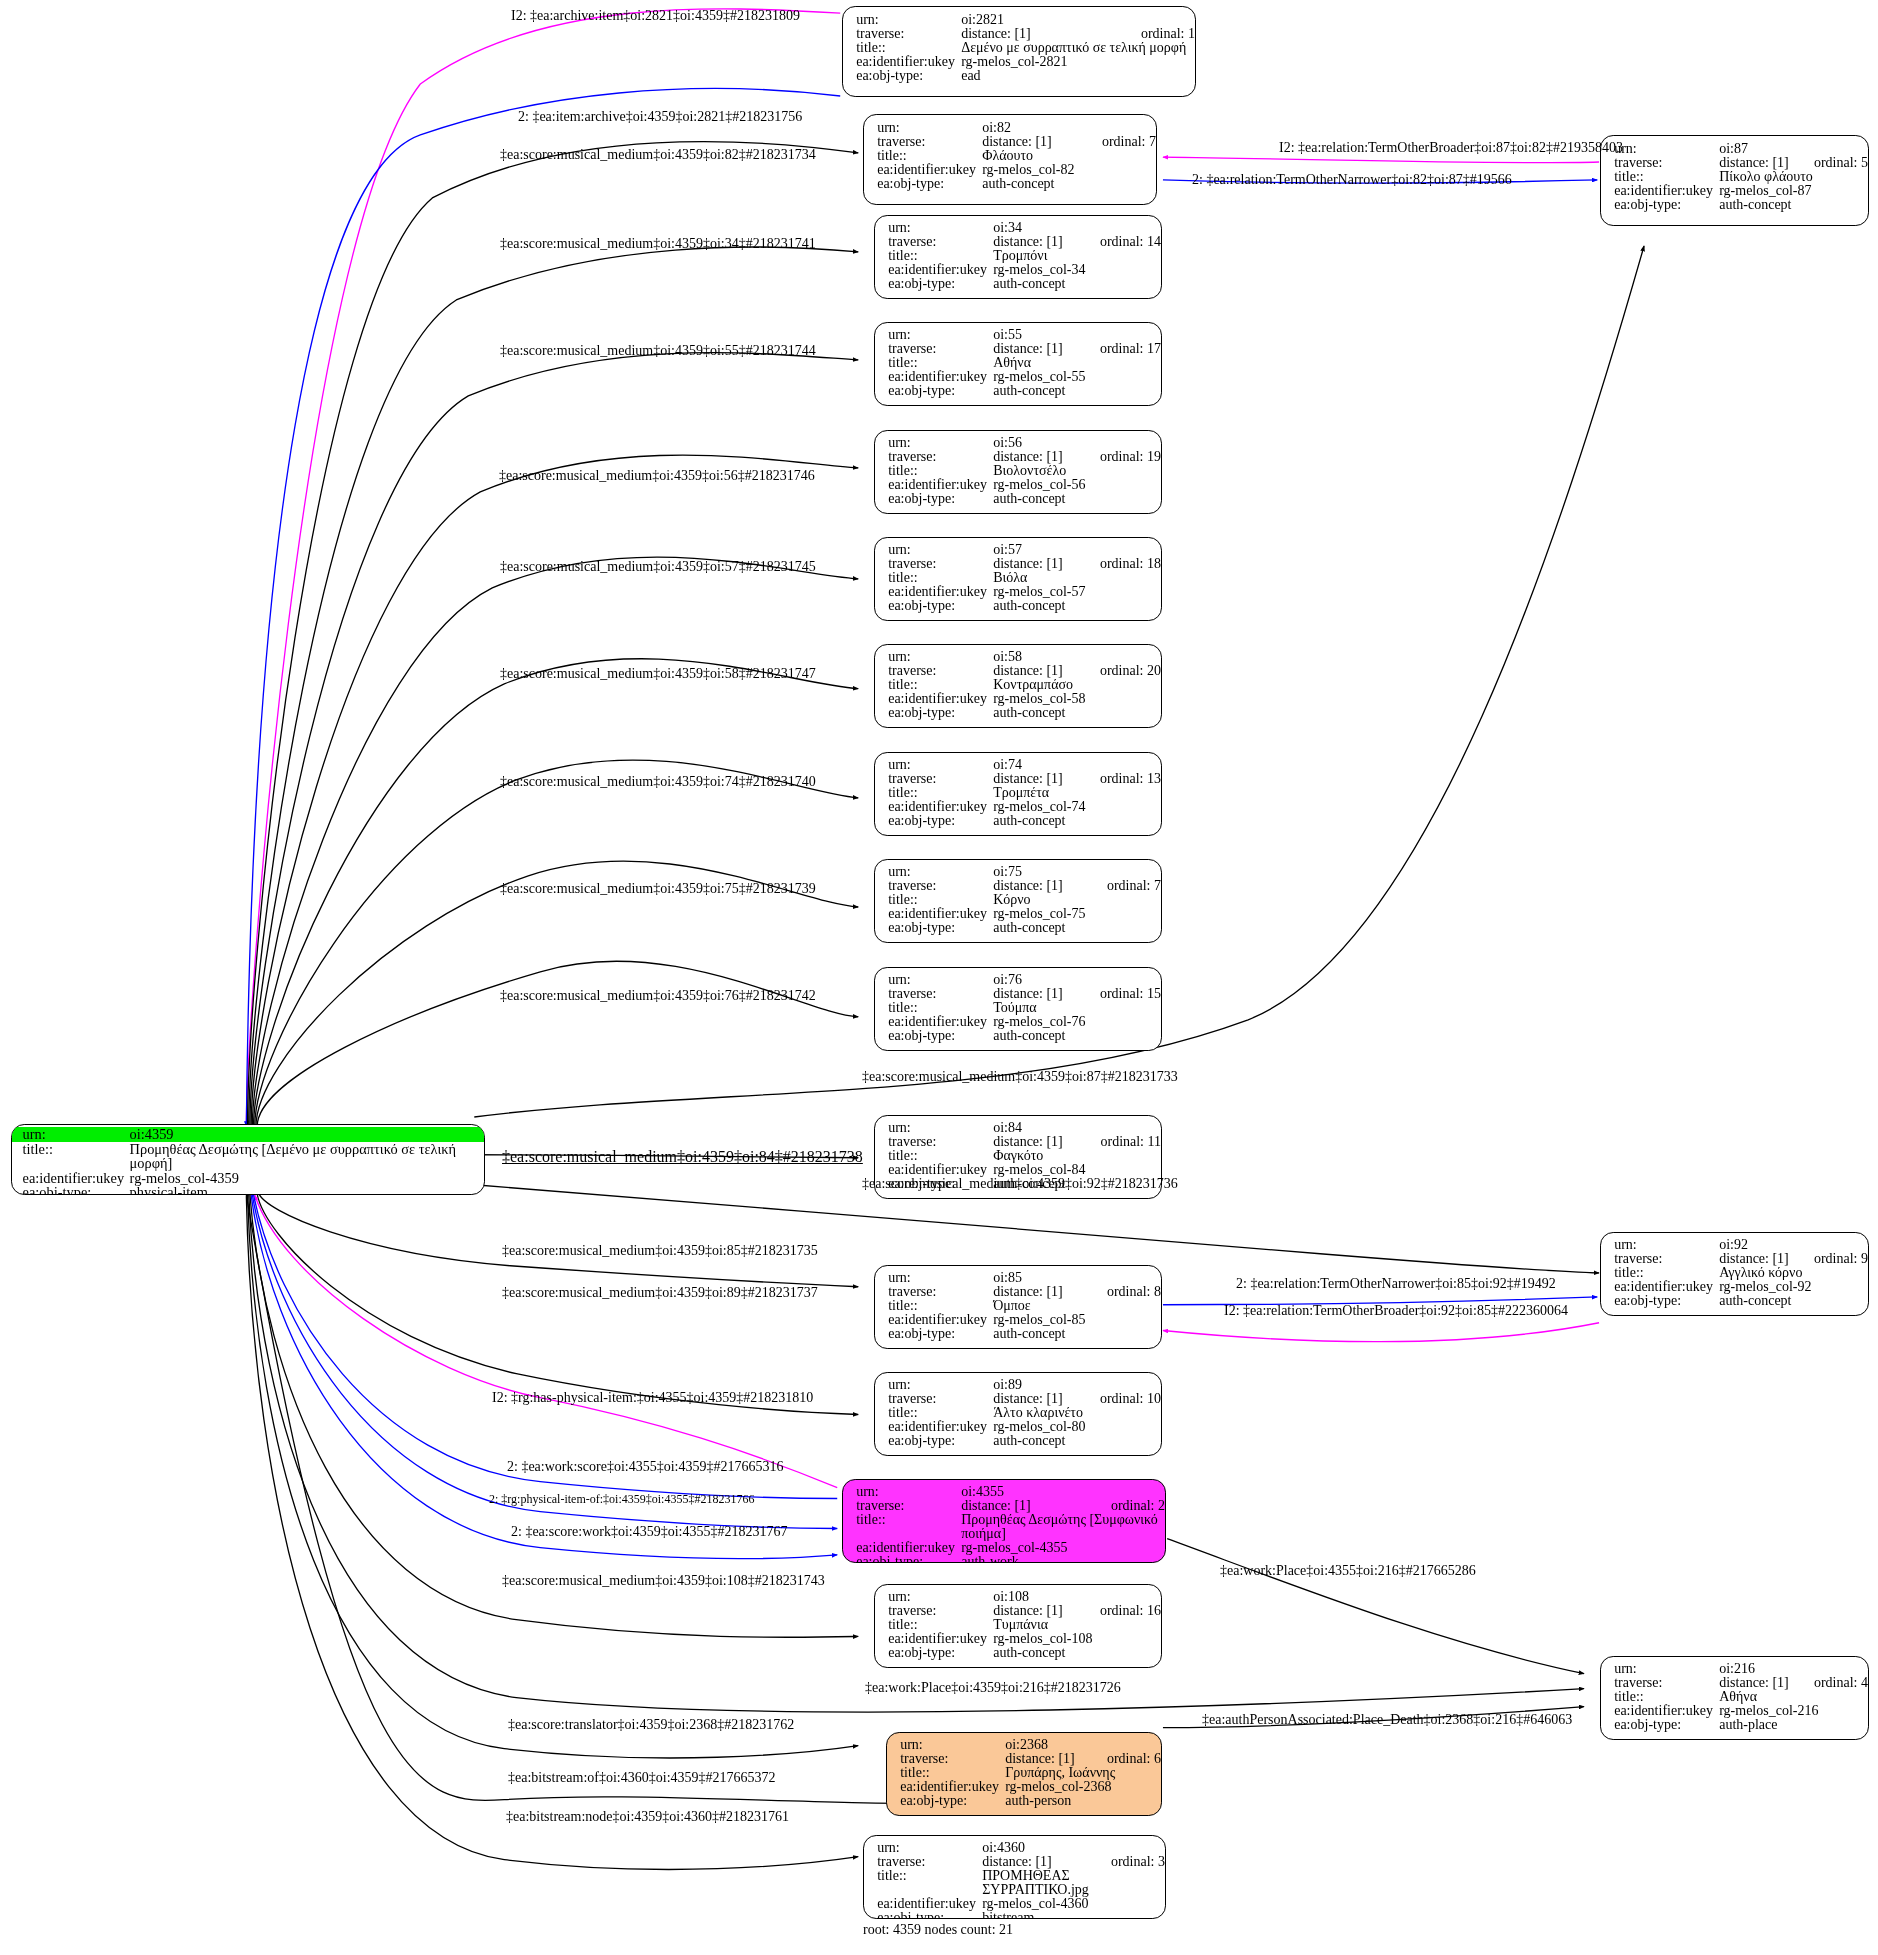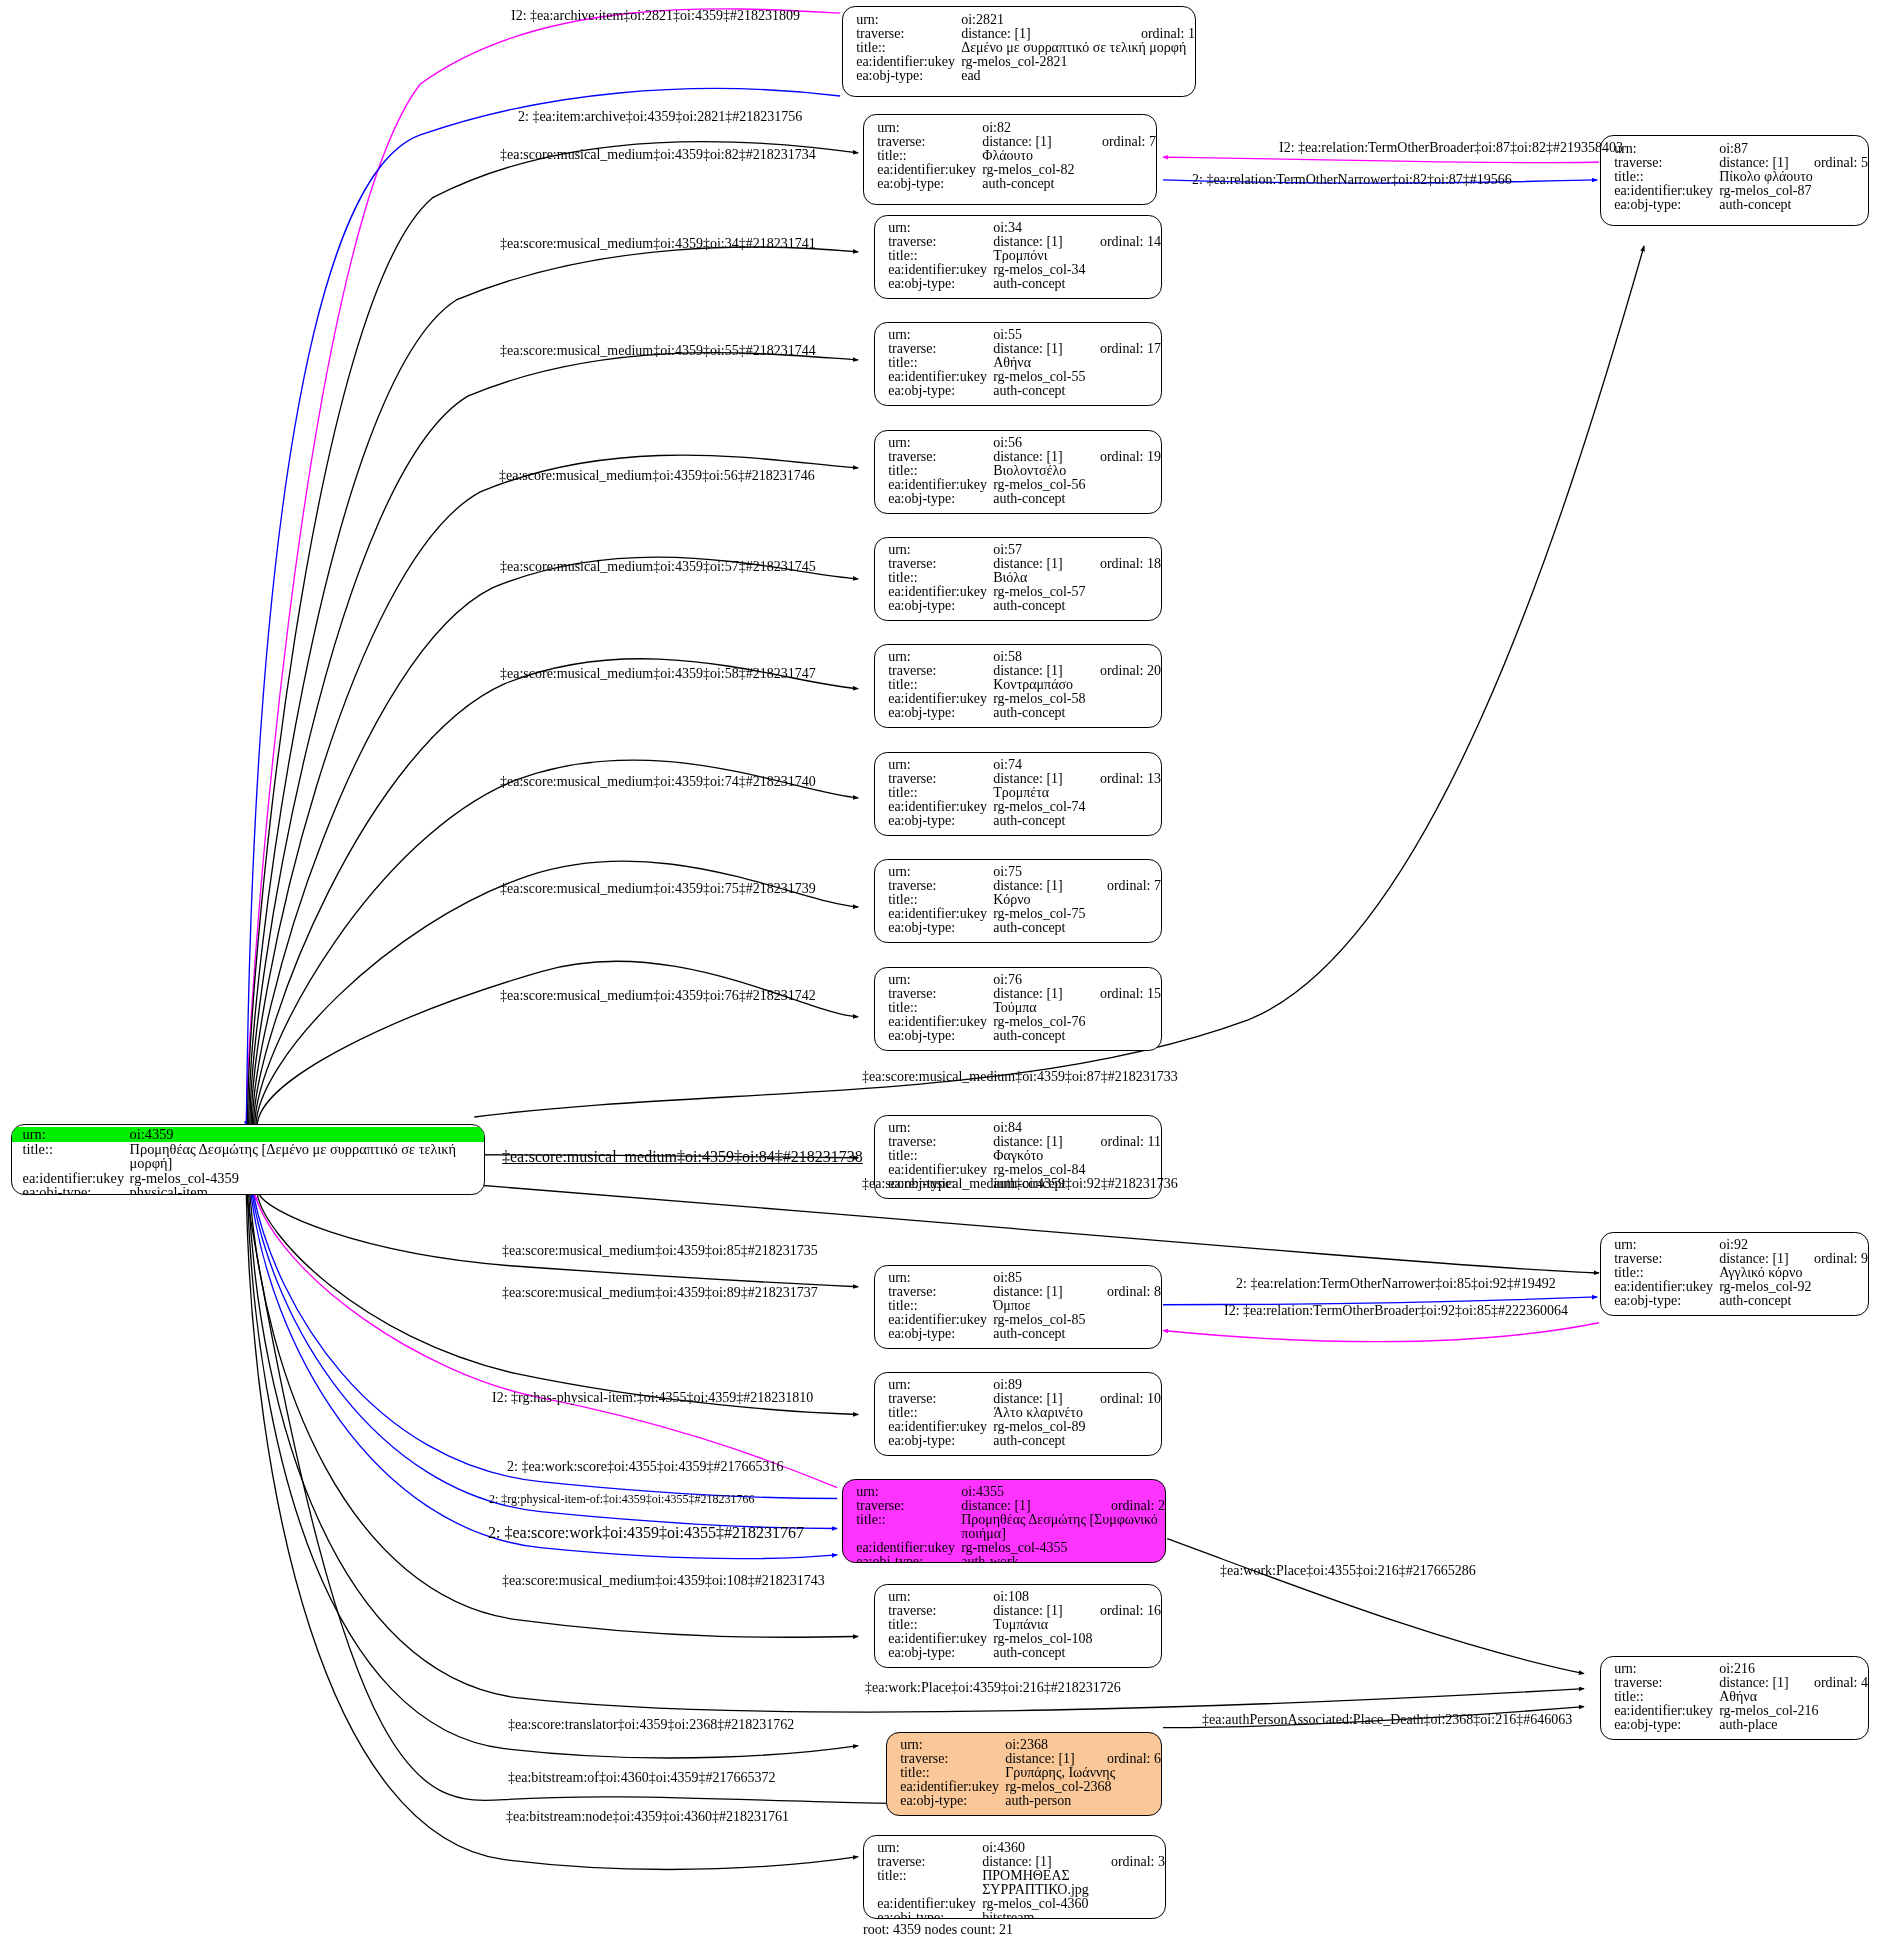--- a/index.html
+++ b/index.html
@@ -445,21 +445,21 @@
         <span class="k" style="width:105px">traverse:</span>
         <span class="v">distance: [1]</span>
         <span class="ord">ordinal: 10</span>
       </div>
     <div class="row">
         <span class="k" style="width:105px">title::</span>
         <span class="v">Άλτο κλαρινέτο</span>
       </div>
     <div class="row">
         <span class="k" style="width:105px">ea:identifier:ukey</span>
-        <span class="v">rg-melos_col-89</span>
+        <span class="v">rg-melos_col-80</span>
       </div>
     <div class="row">
         <span class="k" style="width:105px">ea:obj-type:</span>
         <span class="v">auth-concept</span>
       </div>
   </div>
 
   <div class="node magenta" style="left:842px;top:1479px;width:324px;height:84px;font-size:14px;padding:4.8px 0 0 13.2px;">
     <div class="row">
         <span class="k" style="width:105px">urn:</span>
@@ -596,21 +596,21 @@
   <div class="elabel" style="left:862px;top:1069px;font-size:14px;">‡ea:score:musical_medium‡oi:4359‡oi:87‡#218231733</div>
   <div class="elabel" style="left:502px;top:1148px;font-size:16px;text-decoration:underline;">‡ea:score:musical_medium‡oi:4359‡oi:84‡#218231738</div>
   <div class="elabel" style="left:862px;top:1176px;font-size:14px;">‡ea:score:musical_medium‡oi:4359‡oi:92‡#218231736</div>
   <div class="elabel" style="left:502px;top:1243px;font-size:14px;">‡ea:score:musical_medium‡oi:4359‡oi:85‡#218231735</div>
   <div class="elabel" style="left:1236px;top:1276px;font-size:14px;">2: ‡ea:relation:TermOtherNarrower‡oi:85‡oi:92‡#19492</div>
   <div class="elabel" style="left:1224px;top:1303px;font-size:14px;">I2: ‡ea:relation:TermOtherBroader‡oi:92‡oi:85‡#222360064</div>
   <div class="elabel" style="left:502px;top:1285px;font-size:14px;">‡ea:score:musical_medium‡oi:4359‡oi:89‡#218231737</div>
   <div class="elabel" style="left:492px;top:1390px;font-size:14px;">I2: ‡rg:has-physical-item:‡oi:4355‡oi:4359‡#218231810</div>
   <div class="elabel" style="left:507px;top:1459px;font-size:14px;">2: ‡ea:work:score‡oi:4355‡oi:4359‡#217665316</div>
   <div class="elabel" style="left:489px;top:1492px;font-size:12px;">2: ‡rg:physical-item-of:‡oi:4359‡oi:4355‡#218231766</div>
-  <div class="elabel" style="left:488px;top:1524px;font-size:16px;font-family:Liberation Serif, serif;">2: ‡ea:score:work‡oi:4359‡oi:4355‡#218231767</div>
+  <div class="elabel" style="left:511px;top:1524px;font-size:14px;font-family:Liberation Serif, serif;">2: ‡ea:score:work‡oi:4359‡oi:4355‡#218231767</div>
   <div class="elabel" style="left:502px;top:1573px;font-size:14px;">‡ea:score:musical_medium‡oi:4359‡oi:108‡#218231743</div>
   <div class="elabel" style="left:1220px;top:1563px;font-size:14px;">‡ea:work:Place‡oi:4355‡oi:216‡#217665286</div>
   <div class="elabel" style="left:865px;top:1680px;font-size:14px;">‡ea:work:Place‡oi:4359‡oi:216‡#218231726</div>
   <div class="elabel" style="left:508px;top:1717px;font-size:14px;">‡ea:score:translator‡oi:4359‡oi:2368‡#218231762</div>
   <div class="elabel" style="left:1202px;top:1712px;font-size:14px;">‡ea:authPersonAssociated:Place_Death‡oi:2368‡oi:216‡#646063</div>
   <div class="elabel" style="left:508px;top:1770px;font-size:14px;">‡ea:bitstream:of‡oi:4360‡oi:4359‡#217665372</div>
   <div class="elabel" style="left:506px;top:1809px;font-size:14px;">‡ea:bitstream:node‡oi:4359‡oi:4360‡#218231761</div>
 
   <div class="footer" style="left:863px;top:1922px;font-size:14px;">root: 4359 nodes count: 21</div>
 

